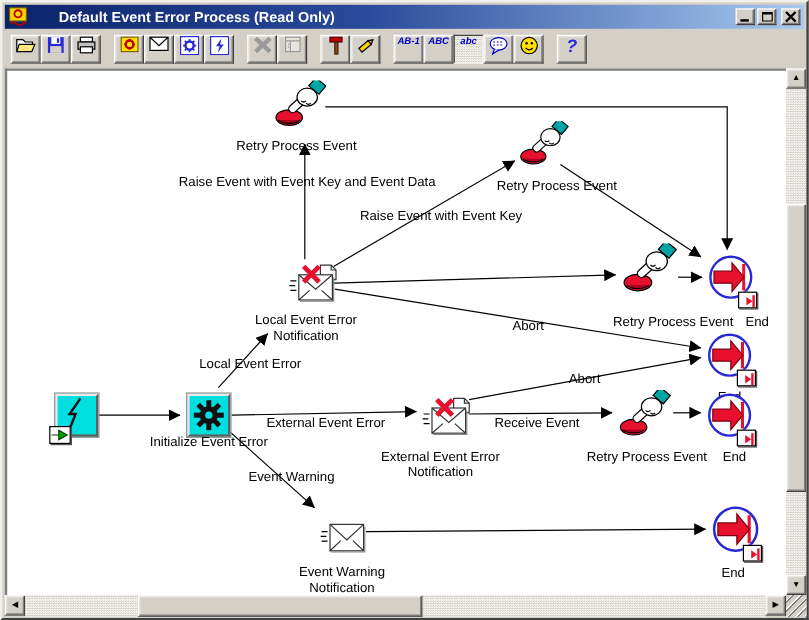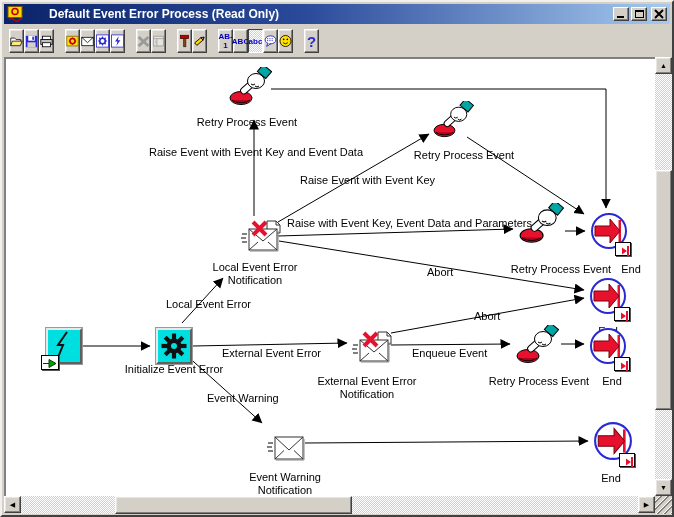--- a/index.html
+++ b/index.html
@@ -17,25 +17,25 @@
   .winbtn{width:16px;height:14px;background:#d4d0c8;position:relative;padding:0;
     border-top:1px solid #fff;border-left:1px solid #fff;
     border-right:1px solid #404040;border-bottom:1px solid #404040;
     box-shadow:inset -1px -1px 0 #808080;}
   .gl-min{position:absolute;left:3px;bottom:2px;width:7px;height:2px;background:#000;}
   .gl-max{position:absolute;left:3px;top:2px;width:9px;height:8px;border:1px solid #000;border-top-width:2px;}
   .gl-x{position:absolute;left:2px;top:1px;}
   
   .toolbar{position:absolute;left:2px;top:25px;width:666px;height:28px;display:flex;align-items:center;padding-left:5px;background:#d4d0c8;}
   .tgroup{display:flex;margin-right:11px;}
-  .tbtn{width:15px;height:24px;background:#d4d0c8;display:flex;align-items:center;justify-content:center;padding:0;
+  .tbtn{width:25px;height:24px;background:#d4d0c8;display:flex;justify-content:center;padding:0;
     border-top:1px solid #fff;border-left:1px solid #fff;
     border-right:1px solid #404040;border-bottom:1px solid #404040;
     box-shadow:inset -1px -1px 0 #808080,inset 1px 1px 0 #e8e6e2;
-    font-size:8px;font-weight:bold;color:#0000c0;}
+    font-size:8px;font-weight:bold;color:#0000c0;font-style:italic;}
   .tbtn.pressed{border-top:1px solid #404040;border-left:1px solid #404040;
     border-right:1px solid #fff;border-bottom:1px solid #fff;
     box-shadow:none;
     background-image:conic-gradient(#fff 25%,#d4d0c8 0 50%,#fff 0 75%,#d4d0c8 0);background-size:2px 2px;}
   .tbtn.help{font-size:15px;color:#2a2ad4;}
   
   .canvas{position:absolute;left:2px;top:55px;width:651px;height:439px;background:#fff;
     border-top:2px solid #808080;border-left:2px solid #808080;overflow:hidden;}
   .edges{position:absolute;left:0;top:0;}
   .node{position:absolute;}
@@ -233,25 +233,24 @@
         <path d="M187 287 L341 284" marker-end="url(#arw)"></path>
         <path d="M385 286 L504 285" marker-end="url(#arw)"></path>
         <path d="M555 285 L578 285" marker-end="url(#arw)"></path>
         <path d="M179 295 L256 364" marker-end="url(#arw)"></path>
         <path d="M299 384 L582 382" marker-end="url(#arw)"></path>
       </g>
     </svg>
 
     <div class="elabel" style="left:294px;top:115px">Raise Event with Event Key</div>
     <div class="elabel" style="left:143px;top:87px">Raise Event with Event Key and Event Data</div>
-    <div class="elabel" style="left:281px;top:158px">Raise with Event Key, Event Data and Parameters</div>
     <div class="elabel" style="left:160px;top:239px">Local Event Error</div>
     <div class="elabel" style="left:216px;top:288px">External Event Error</div>
     <div class="elabel" style="left:201px;top:333px">Event Warning</div>
-    <div class="elabel" style="left:406px;top:288px">Enqueue Event</div>
+    <div class="elabel" style="left:406px;top:288px">Receive Event</div>
     <div class="elabel" style="left:421px;top:207px">Abort</div>
     <div class="elabel" style="left:468px;top:251px">Abort</div>
 
     <div class="node" style="left:40px;top:269px">
       <div class="cyan-box">
         <svg width="26" height="30" viewBox="0 0 26 30">
             <path d="M16 1 L7 14 h5 L6 29" stroke="#101010" stroke-width="2" fill="none"></path>
           </svg>
       </div>
       <div class="overlay" style="left:-5px;bottom:-6px;width:18px;height:15px">

